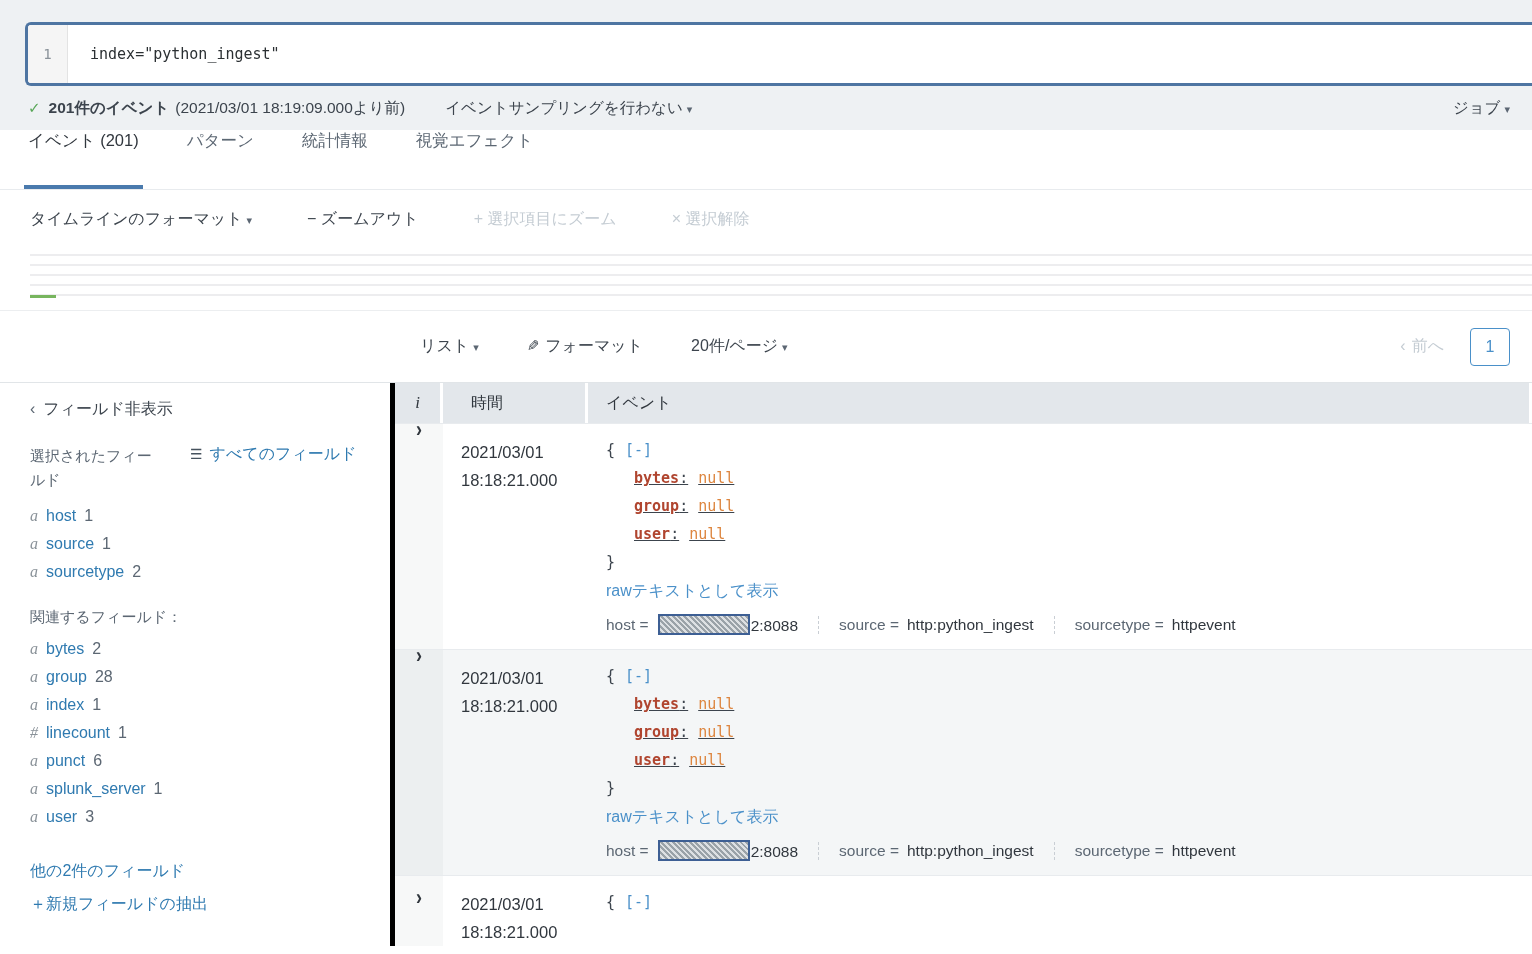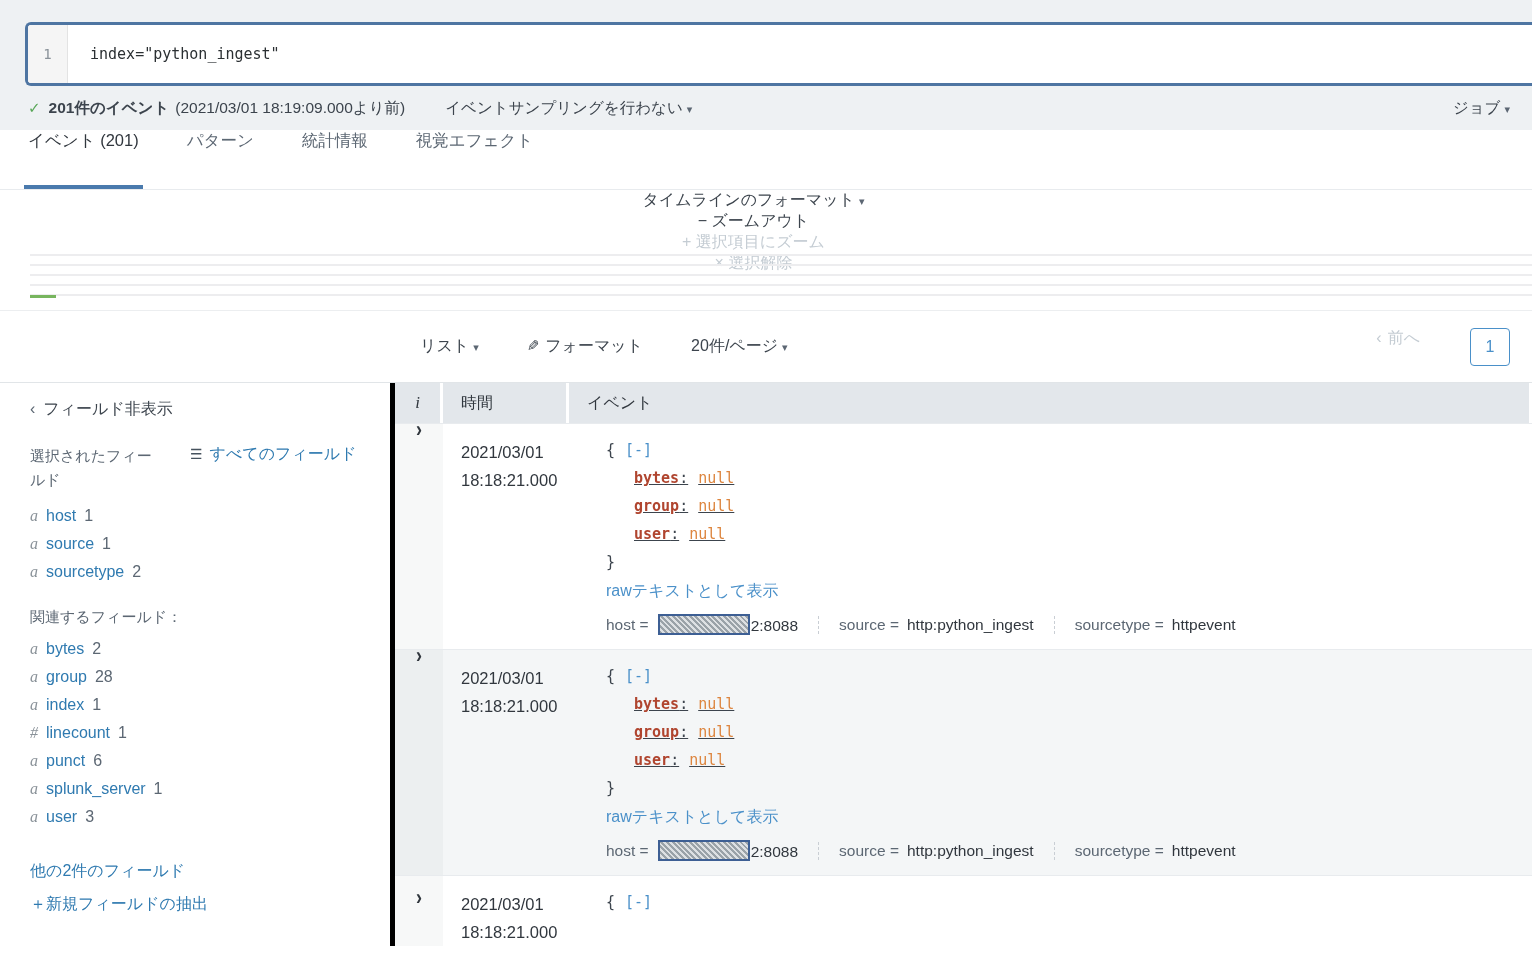--- a/index.html
+++ b/index.html
@@ -32,34 +32,34 @@
   .tabs-row { background:#fff; height:60px; display:flex; 
     padding-left:28px; border-bottom:1px solid #e8ebee; }
   .tab { margin-right:48px; padding-bottom:16px; font-size:16.5px; color:#5c6773;
     cursor:pointer; position:relative; }
   .tab.active { color:#31373e; }
   .tab.active::after { content:""; position:absolute; left:-4px; right:-4px; bottom:0;
     height:4px; background:var(--tab-blue,#4a7aad); }
 
   
   .timeline-controls { display:flex; align-items:center; height:58px; padding-left:30px;
-    font-size:16px;flex-direction:column; }
+    font-size:16px; }
   .tl-ctl { margin-right:55px; color:#3c444d; cursor:pointer; }
   .tl-ctl.disabled { color:var(--disabled-gray,#c4ccd3); cursor:default; }
   .timeline-chart { height:62px; position:relative; margin-left:20px; }
   .gridline { position:absolute; left:10px; right:0; height:2px; background:#ededef; }
   .timeline-bar { position:absolute; left:10px; top:47px; width:26px; height:3px;
     background:var(--timeline-green,#77b55e); }
 
   
   .list-controls { height:72px; border-top:1px solid #eceef0; display:flex; align-items:center;
     padding-left:420px; font-size:16px; }
   .lc-item { margin-right:48px; color:#3c444d; cursor:pointer; }
   .pencil-icon { font-size:15px; margin-right:6px; display:inline-block; transform:scaleX(-1); }
-  .pager { margin-left:auto; display:flex; margin-right:22px;gap:24px; }
+  .pager { margin-left:auto; display:flex; align-items:center; margin-right:22px; }
   .prev-link { color:var(--disabled-gray,#c4ccd3); margin-right:26px; font-size:16px; }
   .prev-link .chev { margin-right:6px; }
   .page-btn { width:40px; height:38px; border:1px solid var(--link-blue,#4a90c9);
     border-radius:4px; color:var(--link-blue,#4a90c9); background:#fff; font-size:16px;
     display:flex; align-items:center; justify-content:center; cursor:pointer; }
 
   
   .main { display:flex; border-top:1px solid #e1e5e8; height:564px; }
   .sidebar { width:395px; border-right:5px solid #000000; padding:16px 20px 0 30px;
     font-size:16px; flex-shrink:0; }
@@ -76,21 +76,21 @@
   .fcount { color:#5c6773; margin-left:8px; }
   .interesting-label { color:#5c6773; font-size:15px; margin:22px 0 8px; }
   .side-link { color:var(--field-blue,#2f7ab0); cursor:pointer; display:block; margin-top:12px; font-size:16px; }
   .more-fields { margin-top:30px; }
 
   
   .events { flex:1; display:flex; flex-direction:column; overflow:hidden; }
   .ev-header { display:flex; height:42px; font-size:16px; color:#31373e; }
   .ev-header .hcell { background:#e3e7eb; display:flex; align-items:center; border-right:3px solid #fff; }
   .col-i { width:48px; justify-content:center; flex-shrink:0; }
-  .col-time { width:126px; padding-left:18px; flex-shrink:0; }
+  .col-time { width:145px; padding-left:28px; flex-shrink:0; }
   .col-event { flex:1; padding-left:18px; }
   .i-italic { font-style:italic; font-family:"Liberation Serif","DejaVu Serif",serif; font-size:17px; }
 
   .ev-row { display:flex; border-top:1px solid #e8ebee; }
   .ev-row:first-of-type { border-top:none; }
   .ev-row.alt { background:#f4f6f7; }
   .cell-i { width:48px; flex-shrink:0; background:rgba(140,150,160,0.07);
     display:flex; justify-content:center; padding-top:16px; }
   .expand-arrow { color:#31373e; font-size:18px; line-height:18px; cursor:pointer;
     font-weight:bold; transform:scaleY(1.2); }

